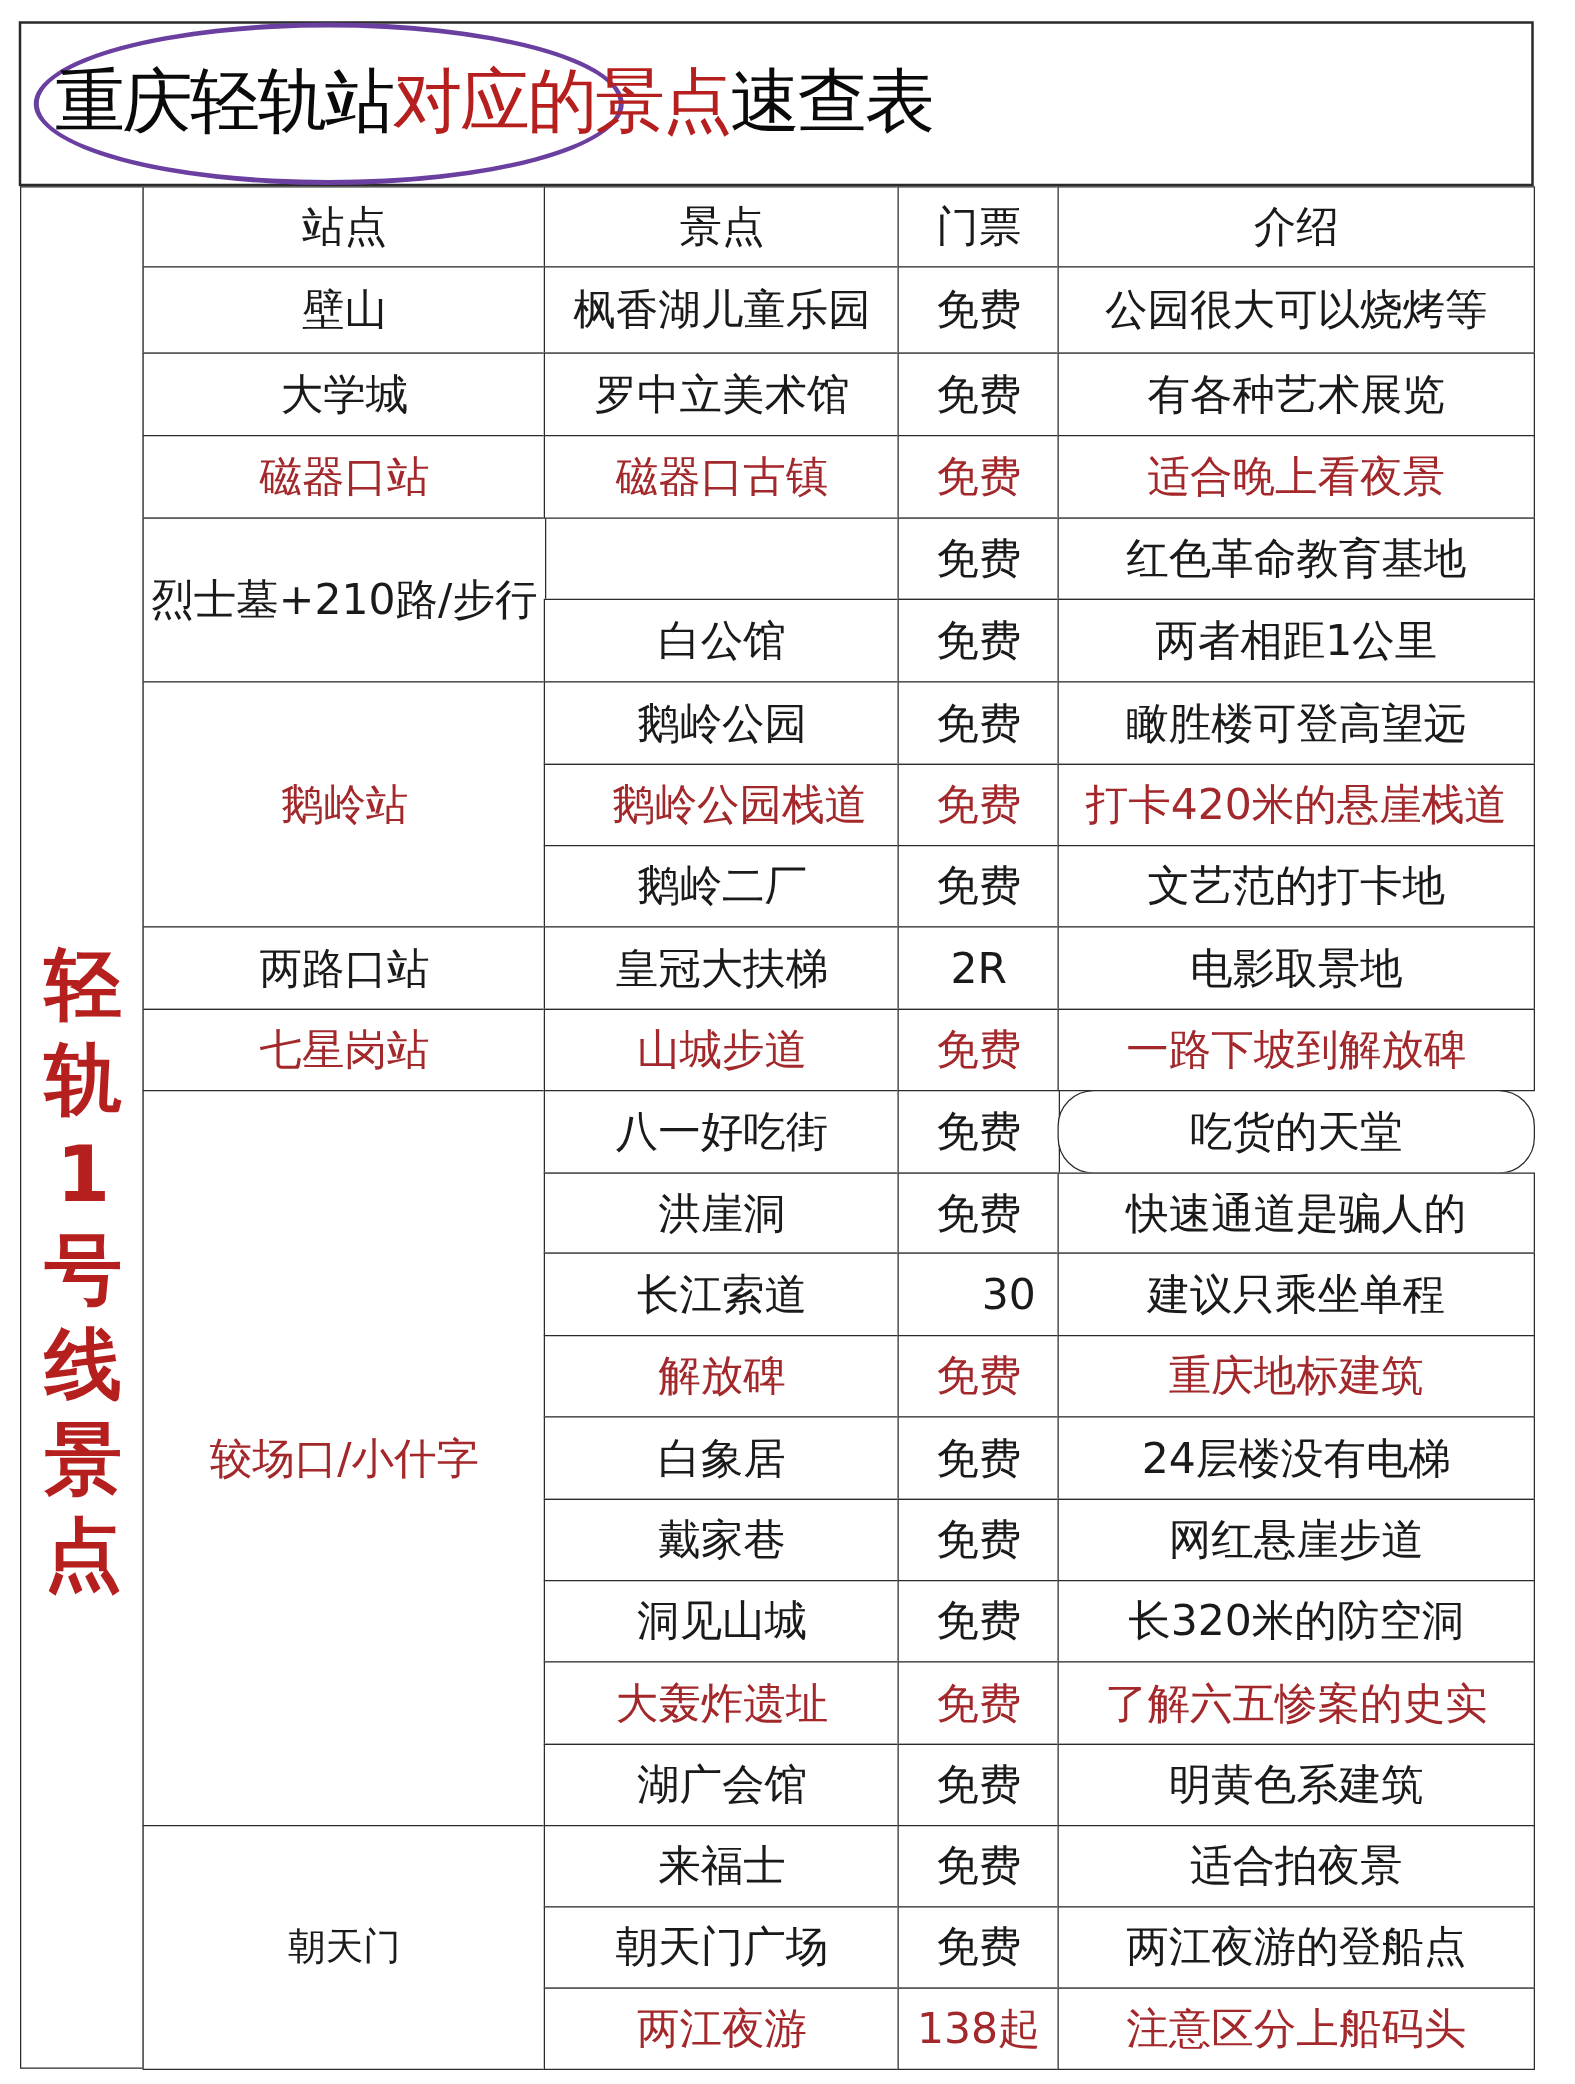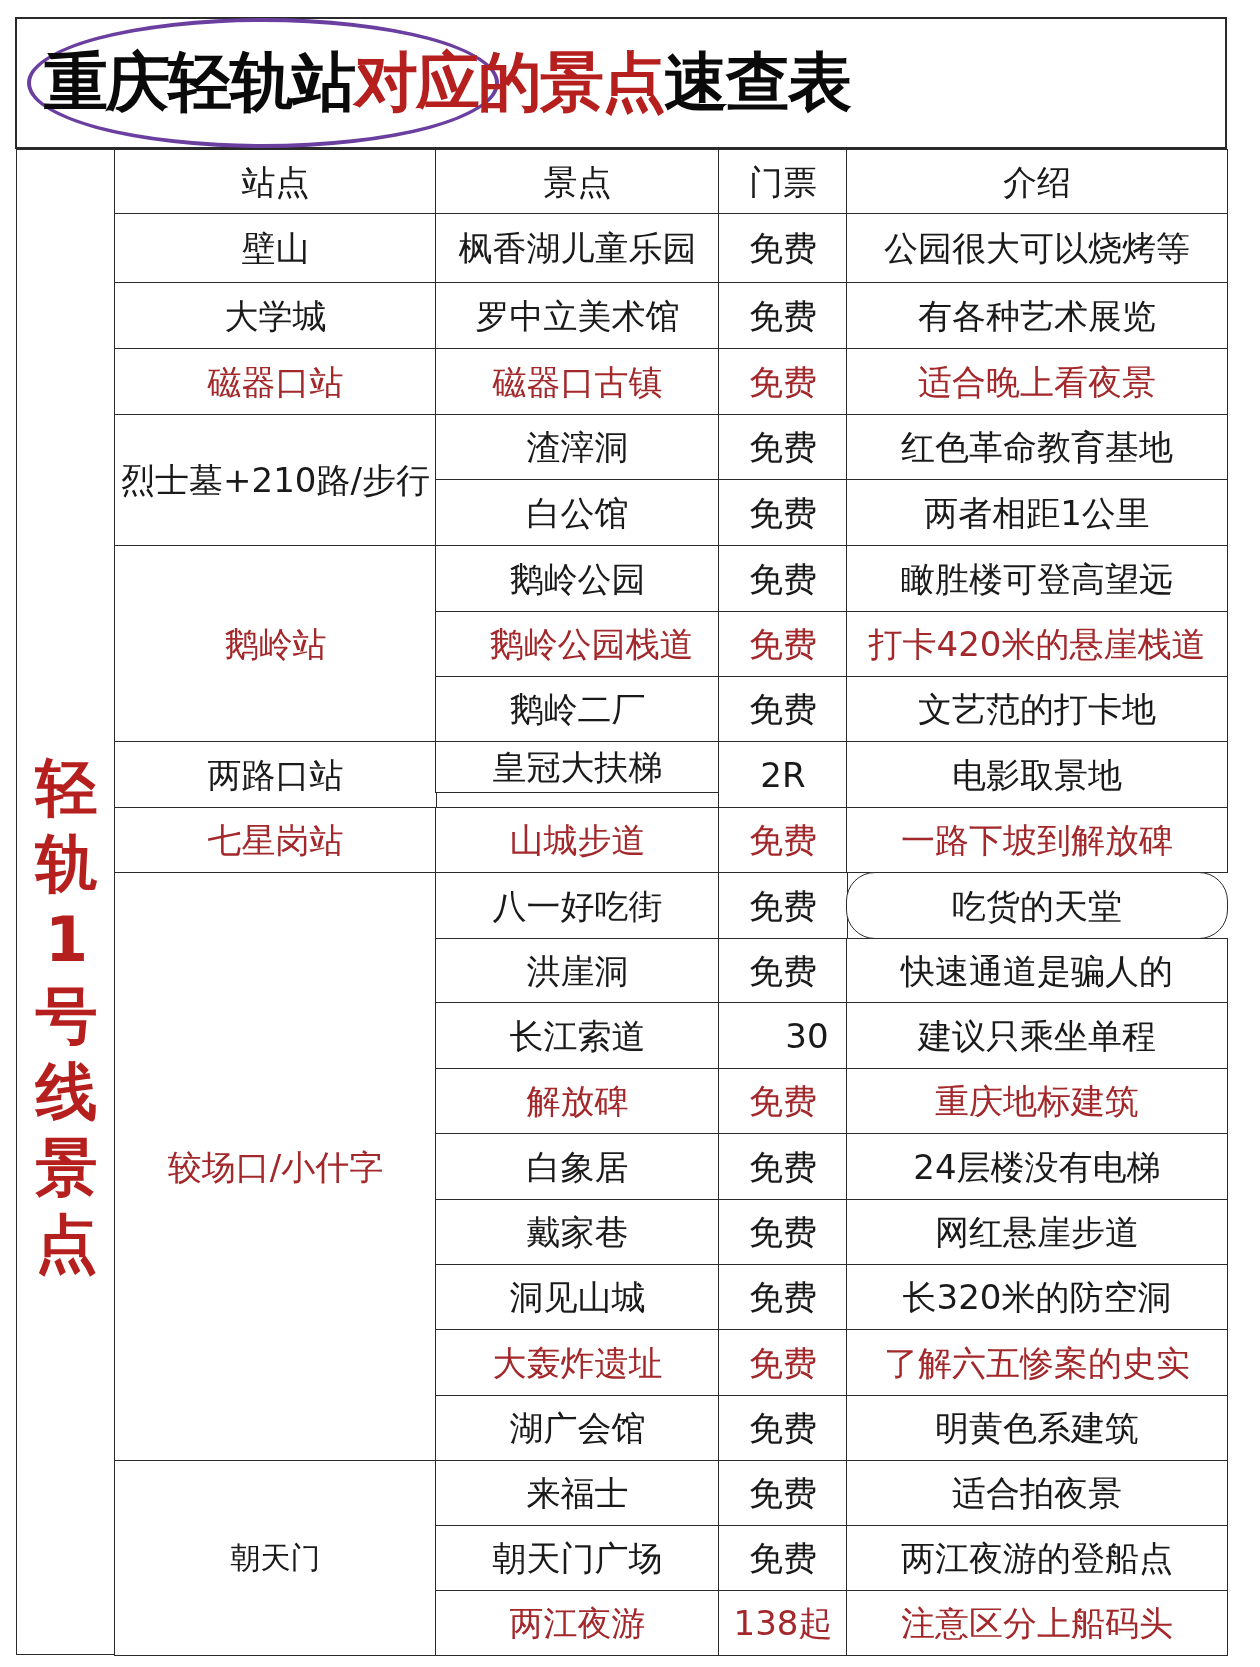--- a/index.html
+++ b/index.html
@@ -3,21 +3,21 @@
 <meta charset="utf-8">
 <style>
   html, body { margin: 0; padding: 0; background: #ffffff; }
   body { width: 1260px; height: 1667px; position: relative; overflow: hidden;
          font-family: "DejaVu Sans", "Liberation Sans", sans-serif; color: #1a1a1a; }
   .title-box { position: absolute; left: 15px; top: 17px; width: 1212px; height: 132px;
                border: 2px solid #2a2a2a; box-sizing: border-box; background: #fff; }
   .title-ellipse { position: absolute; left: 27px; top: 18px; width: 472px; height: 130px;
                    border: 4px solid #6a3fa0; border-radius: 50%; box-sizing: border-box; }
   .title-text { position: absolute; left: 44px; top: 22px; height: 120px; line-height: 120px;
-                font-size: 64px; font-weight: bold; white-space: nowrap; letter-spacing: -2px; }
+                font-size: 56px; font-weight: normal; white-space: nowrap; letter-spacing: -2px; }
   .title-text span { display: inline-block; }
   .t-black { color: #0a0a0a; }
   .t-red { color: #b5201f; }
   .grid { position: absolute; left: 0; top: 0; width: 1260px; height: 1667px; }
   .cell { position: absolute; box-sizing: border-box; border: 1.5px solid #2b2b2b;
           display: flex; align-items: center; justify-content: center; text-align: center;
           font-size: 34px; line-height: 42px; background: #fff; }
   .cell.red { color: #a3282b; }
   .cell.small { font-size: 30px; }
   .side-label { position: absolute; left: 16px; top: 149px; width: 99px; height: 1506px;
@@ -63,36 +63,35 @@
     <div class="cell small" style="left: 114px; top: 1460px; width: 323px; height: 196px;">朝天门</div>
     <div class="cell" style="left: 435px; top: 213px; width: 285px; height: 70px;">枫香湖儿童乐园</div>
     <div class="cell" style="left: 718px; top: 213px; width: 130px; height: 70px;">免费</div>
     <div class="cell" style="left: 846px; top: 213px; width: 382px; height: 70px;">公园很大可以烧烤等</div>
     <div class="cell" style="left: 435px; top: 282px; width: 285px; height: 67px;">罗中立美术馆</div>
     <div class="cell" style="left: 718px; top: 282px; width: 130px; height: 67px;">免费</div>
     <div class="cell" style="left: 846px; top: 282px; width: 382px; height: 67px;">有各种艺术展览</div>
     <div class="cell red" style="left: 435px; top: 348px; width: 285px; height: 67px;">磁器口古镇</div>
     <div class="cell red" style="left: 718px; top: 348px; width: 130px; height: 67px;">免费</div>
     <div class="cell red" style="left: 846px; top: 348px; width: 382px; height: 67px;">适合晚上看夜景</div>
-    <div class="cell" style="left: 435px; top: 414px; width: 285px; height: 66px;">渣滓洞</div>
     <div class="cell" style="left: 718px; top: 414px; width: 130px; height: 66px;">免费</div>
     <div class="cell" style="left: 846px; top: 414px; width: 382px; height: 66px;">红色革命教育基地</div>
     <div class="cell" style="left: 435px; top: 479px; width: 285px; height: 67px;">白公馆</div>
     <div class="cell" style="left: 718px; top: 479px; width: 130px; height: 67px;">免费</div>
     <div class="cell" style="left: 846px; top: 479px; width: 382px; height: 67px;">两者相距1公里</div>
     <div class="cell" style="left: 435px; top: 545px; width: 285px; height: 67px;">鹅岭公园</div>
     <div class="cell" style="left: 718px; top: 545px; width: 130px; height: 67px;">免费</div>
     <div class="cell" style="left: 846px; top: 545px; width: 382px; height: 67px;">瞰胜楼可登高望远</div>
     <div class="cell red" style="left: 435px; top: 611px; width: 285px; height: 66px; padding-left: 28px;">鹅岭公园栈道</div>
     <div class="cell red" style="left: 718px; top: 611px; width: 130px; height: 66px;">免费</div>
     <div class="cell red" style="left: 846px; top: 611px; width: 382px; height: 66px;">打卡420米的悬崖栈道</div>
     <div class="cell" style="left: 435px; top: 676px; width: 285px; height: 66px;">鹅岭二厂</div>
     <div class="cell" style="left: 718px; top: 676px; width: 130px; height: 66px;">免费</div>
     <div class="cell" style="left: 846px; top: 676px; width: 382px; height: 66px;">文艺范的打卡地</div>
-    <div class="cell" style="left: 435px; top: 741px; width: 285px; height: 52px;">皇冠大扶梯</div>
+    <div class="cell" style="left: 435px; top: 741px; width: 285px; height: 67px;">皇冠大扶梯</div>
     <div class="cell" style="left: 718px; top: 741px; width: 130px; height: 67px;">2R</div>
     <div class="cell" style="left: 846px; top: 741px; width: 382px; height: 67px;">电影取景地</div>
     <div class="cell red" style="left: 435px; top: 807px; width: 285px; height: 66px;">山城步道</div>
     <div class="cell red" style="left: 718px; top: 807px; width: 130px; height: 66px;">免费</div>
     <div class="cell red" style="left: 846px; top: 807px; width: 382px; height: 66px;">一路下坡到解放碑</div>
     <div class="cell" style="left: 435px; top: 872px; width: 285px; height: 67px;">八一好吃街</div>
     <div class="cell" style="left: 718px; top: 872px; width: 130px; height: 67px;">免费</div>
     <div class="cell" style="left: 846px; top: 872px; width: 382px; height: 67px; border-radius: 29px;">吃货的天堂</div>
     <div class="cell" style="left: 435px; top: 938px; width: 285px; height: 65px;">洪崖洞</div>
     <div class="cell" style="left: 718px; top: 938px; width: 130px; height: 65px;">免费</div>

